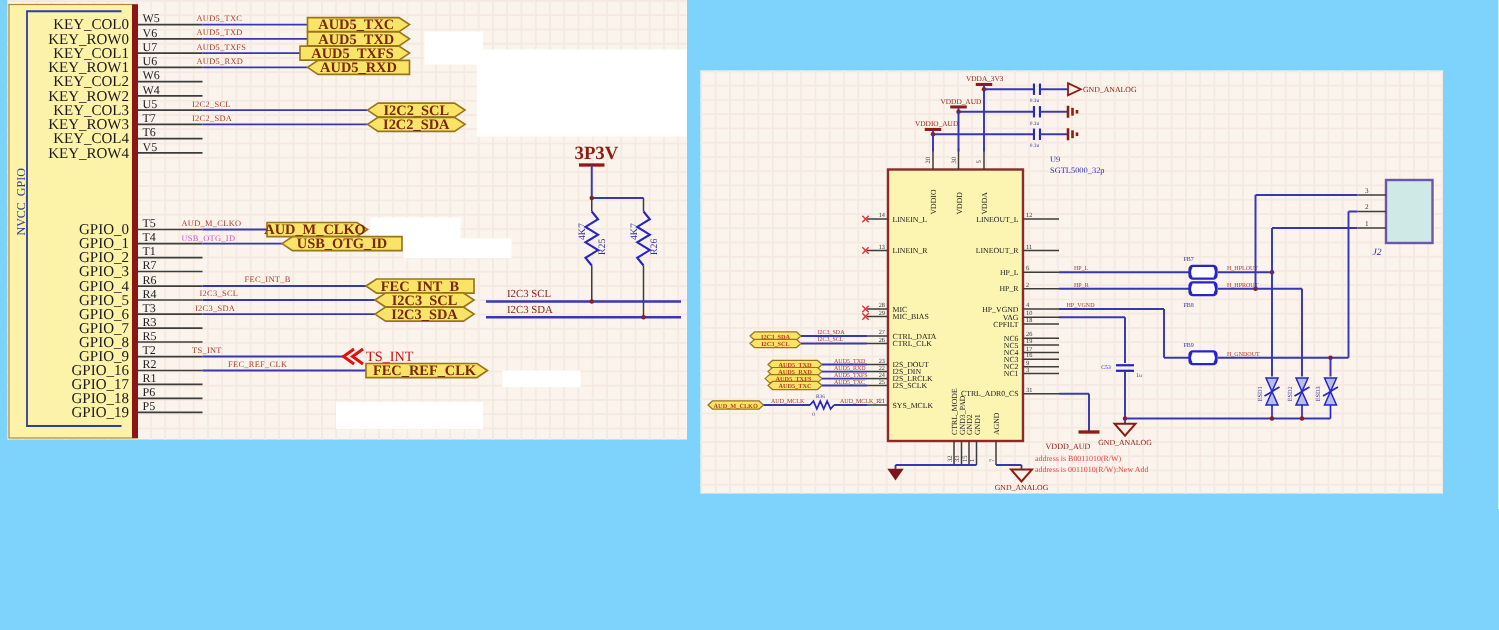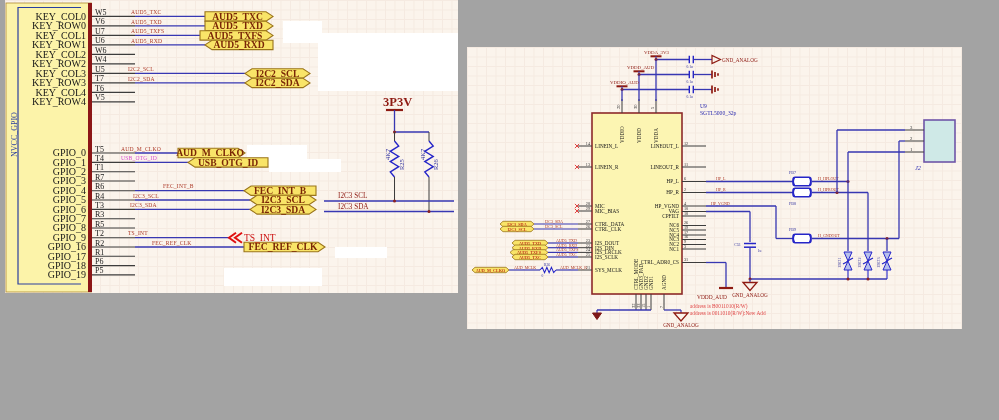--- a/index.html
+++ b/index.html
@@ -1,16 +1,16 @@
 <!DOCTYPE html>
 <html><head>
 <meta charset="utf-8">
 <style>
   html,body{margin:0;padding:0;background:#ffffff;}
-  #stage{position:relative;width:999px;height:420px;background:#a3a3a3;overflow:hidden;
+  #stage{position:relative;width:999px;height:420px;background:#7dd3fc;overflow:hidden;
          font-family:"Liberation Serif","DejaVu Serif",serif;}
   .gridfrag{position:absolute;background-color:#fbf4ec;
       background-image:linear-gradient(#f5eae1 1px, transparent 1px),
                        linear-gradient(90deg,#f5eae1 1px, transparent 1px);
       background-size:9.5px 9.5px;}
   .whitepatch{position:absolute;background:#ffffff;}
   #schemsvg{position:absolute;left:0;top:0;}
   text{user-select:none;font-family:"Liberation Serif","DejaVu Serif",serif;}
   .dr{fill:#8e1a12;} .bl{fill:#2c2cb0;} .ar{fill:#e04545;}
 </style>

